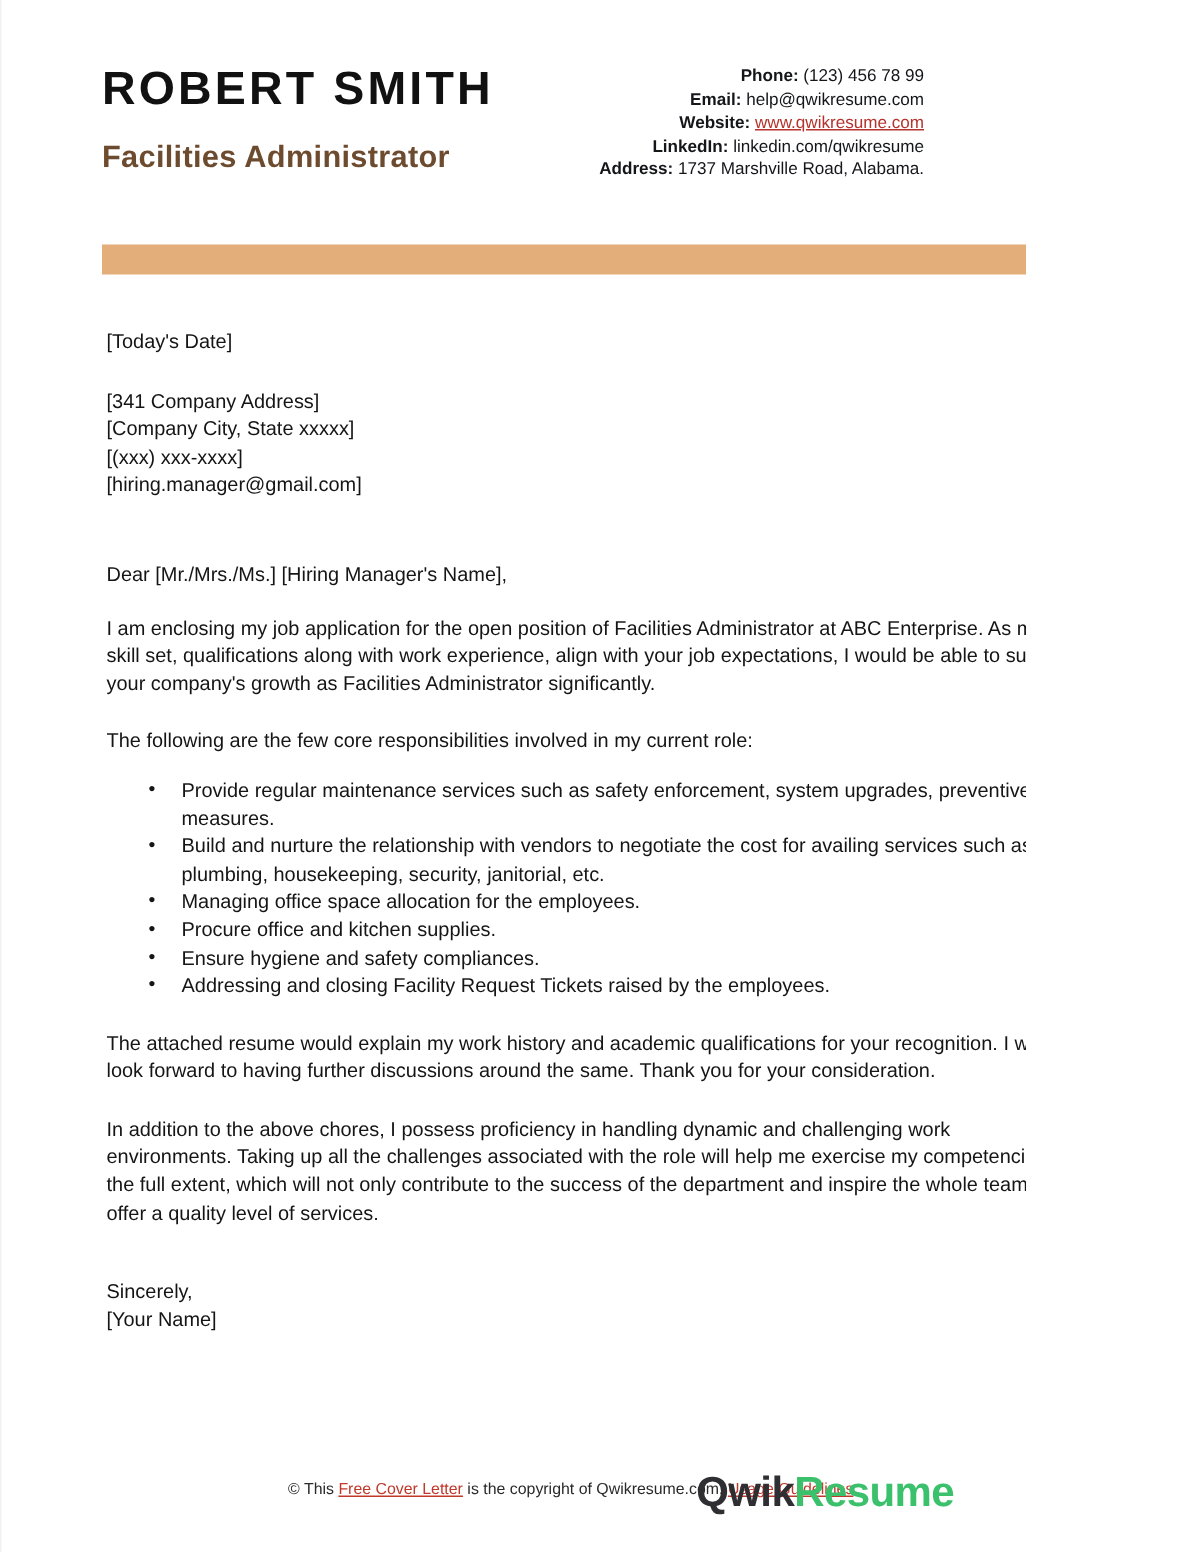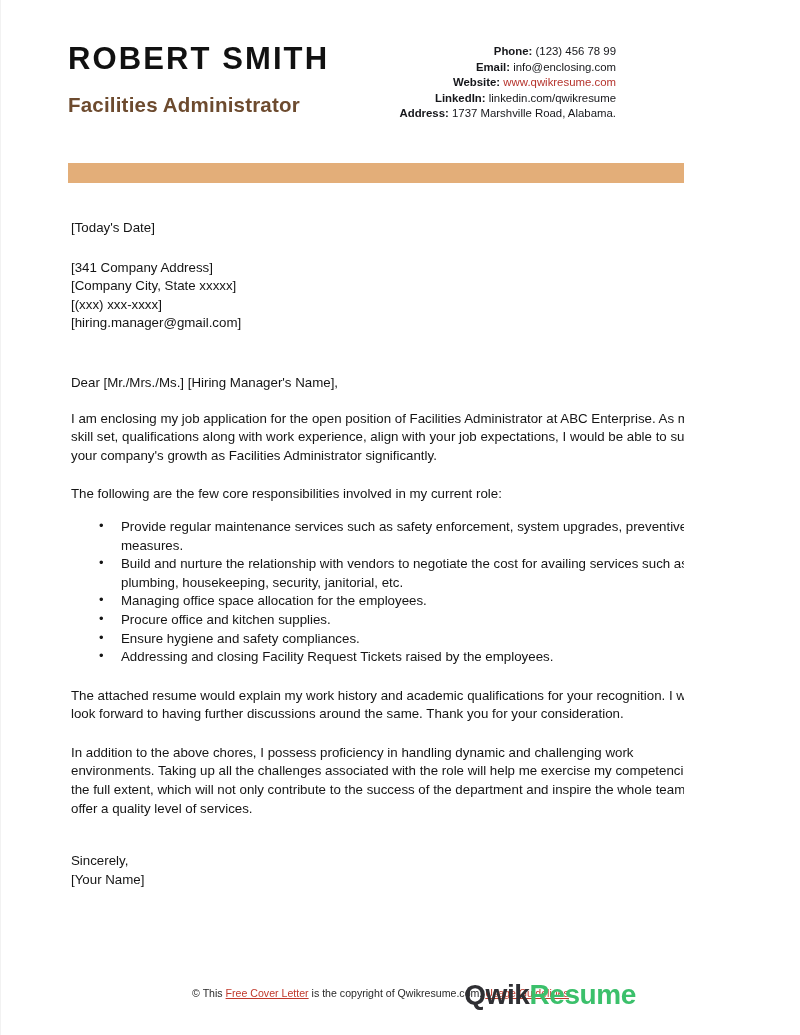--- a/index.html
+++ b/index.html
@@ -63,20 +63,21 @@
     font-size: 11.4px;
     line-height: 15.6px;
     color: #15161a;
     padding-top: 4px;
   }
   .contact-row { white-space: nowrap; }
   .contact-label { font-weight: bold; text-align: right; }
   .contact-value { font-weight: normal; }
   .contact-link {
     color: #b5332c;
+    text-decoration: underline;
   }
 
   
   .gold-bar {
     position: absolute;
     left: 68px;
     top: 163px;
     width: 662px;
     height: 20px;
     background: #e3ae79;
@@ -170,21 +171,21 @@
       <div class="job-title">Facilities Administrator</div>
     </div>
 
     <div class="contact-block">
       <div class="contact-row">
         <span class="contact-label">Phone:</span>
         <span class="contact-value">(123) 456 78 99</span>
       </div>
       <div class="contact-row">
         <span class="contact-label">Email:</span>
-        <span class="contact-value">info@enclosing.com</span>
+        <span class="contact-value">help@qwikresume.com</span>
       </div>
       <div class="contact-row">
         <span class="contact-label">Website:</span>
         <span class="contact-link">www.qwikresume.com</span>
       </div>
       <div class="contact-row">
         <span class="contact-label">LinkedIn:</span>
         <span class="contact-value">linkedin.com/qwikresume</span>
       </div>
       <div class="contact-row">

